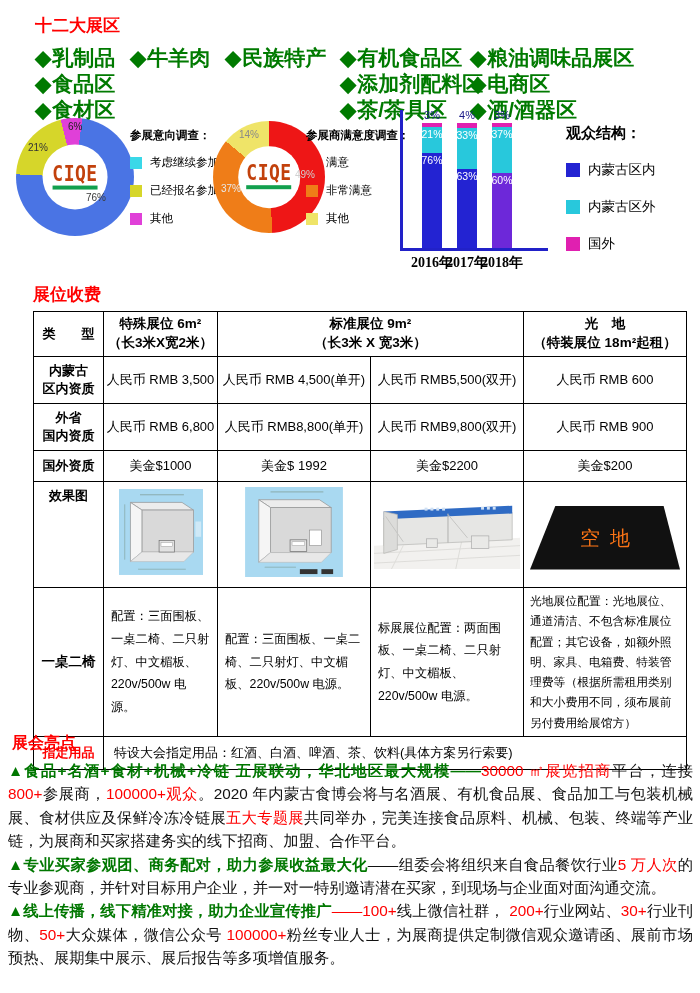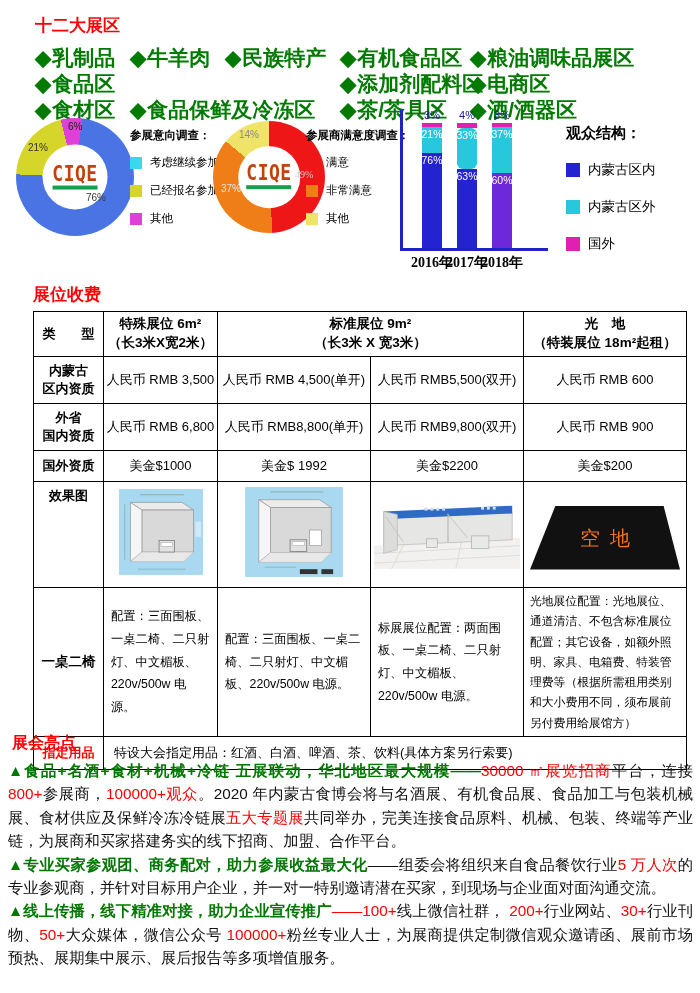--- a/index.html
+++ b/index.html
@@ -102,21 +102,20 @@
           <span class="zone-item zcol3"><span class="diamond">◆</span><span>有机食品区</span></span>
           <span class="zone-item zcol4"><span class="diamond">◆</span><span>粮油调味品展区</span></span>
         </div>
         <div class="zone-row">
           <span class="zone-item zcol0"><span class="diamond">◆</span><span>食品区</span></span>
           <span class="zone-item zcol3"><span class="diamond">◆</span><span>添加剂配料区</span></span>
           <span class="zone-item zcol4"><span class="diamond">◆</span><span>电商区</span></span>
         </div>
         <div class="zone-row">
           <span class="zone-item zcol0"><span class="diamond">◆</span><span>食材区</span></span>
-          <span class="zone-item zcol1"><span class="diamond">◆</span><span>食品保鲜及冷冻区</span></span>
           <span class="zone-item zcol3"><span class="diamond">◆</span><span>茶/茶具区</span></span>
           <span class="zone-item zcol4"><span class="diamond">◆</span><span>酒/酒器区</span></span>
         </div>
       </div>
   </section>
 
   <section class="charts-band">
     <div class="donut" id="donut1" style="background: conic-gradient(from -14deg, rgb(224, 64, 216) 0%, rgb(224, 64, 216) 5.83%, rgb(74, 116, 228) 5.83%, rgb(74, 116, 228) 79.61%, rgb(214, 214, 42) 79.61%, rgb(214, 214, 42) 100%);">
       <div class="hole">
         <div class="ciqe">
@@ -145,21 +144,21 @@
       </div>
 
     <div class="donut" id="donut2" style="background: conic-gradient(rgb(238, 22, 22) 0%, rgb(238, 22, 22) 49%, rgb(239, 125, 24) 49%, rgb(239, 125, 24) 86%, rgb(239, 228, 104) 86%, rgb(239, 228, 104) 100%);">
       <div class="hole">
         <div class="ciqe">
           <span class="ciqe-word">CIQE</span>
           <span class="ciqe-bar"></span>
         </div>
       </div>
     <span class="dlabel" style="left: 26px; top: 8px; color: rgb(138, 138, 138);">14%</span>
-        <span class="dlabel" style="left: 82px; top: 48px; color: rgb(208, 208, 208); font-family: Liberation Serif, serif;">49%</span>
+        <span class="dlabel" style="left: 82px; top: 48px; color: rgb(208, 208, 208);">49%</span>
         <span class="dlabel" style="left: 8px; top: 62px; color: rgb(232, 232, 232);">37%</span>
       </div>
     <div class="legend" id="legend2">
         <div class="legend-title">参展商满意度调查：</div>
         <div class="legend-item">
           <span class="swatch" style="background: rgb(238, 22, 22);"></span>
           <span>满意</span>
         </div>
         <div class="legend-item">
           <span class="swatch" style="background: rgb(239, 125, 24);"></span>
@@ -184,21 +183,21 @@
             <div class="bar-seg" style="height: 95px; background: rgb(35, 35, 210);">
               <span class="seg-label">76%</span>
             </div>
           </div>
           <div class="year-label">2016年</div>
         </div>
         <div class="bar-col" style="left: 59px;">
           <div class="bar-top-label">4%</div>
           <div class="bar-stack">
             <div class="bar-seg" style="height: 5px; background: rgb(224, 32, 176);"></div>
-            <div class="bar-seg" style="height: 41.25px; background: rgb(40, 200, 220); border-radius: 6px;">
+            <div class="bar-seg" style="height: 41.25px; background: rgb(40, 200, 220);">
               <span class="seg-label">33%</span>
             </div>
             <div class="bar-seg" style="height: 78.75px; background: rgb(35, 35, 210);">
               <span class="seg-label">63%</span>
             </div>
           </div>
           <div class="year-label">2017年</div>
         </div>
         <div class="bar-col" style="left: 94px;">
           <div class="bar-top-label">3%</div>

